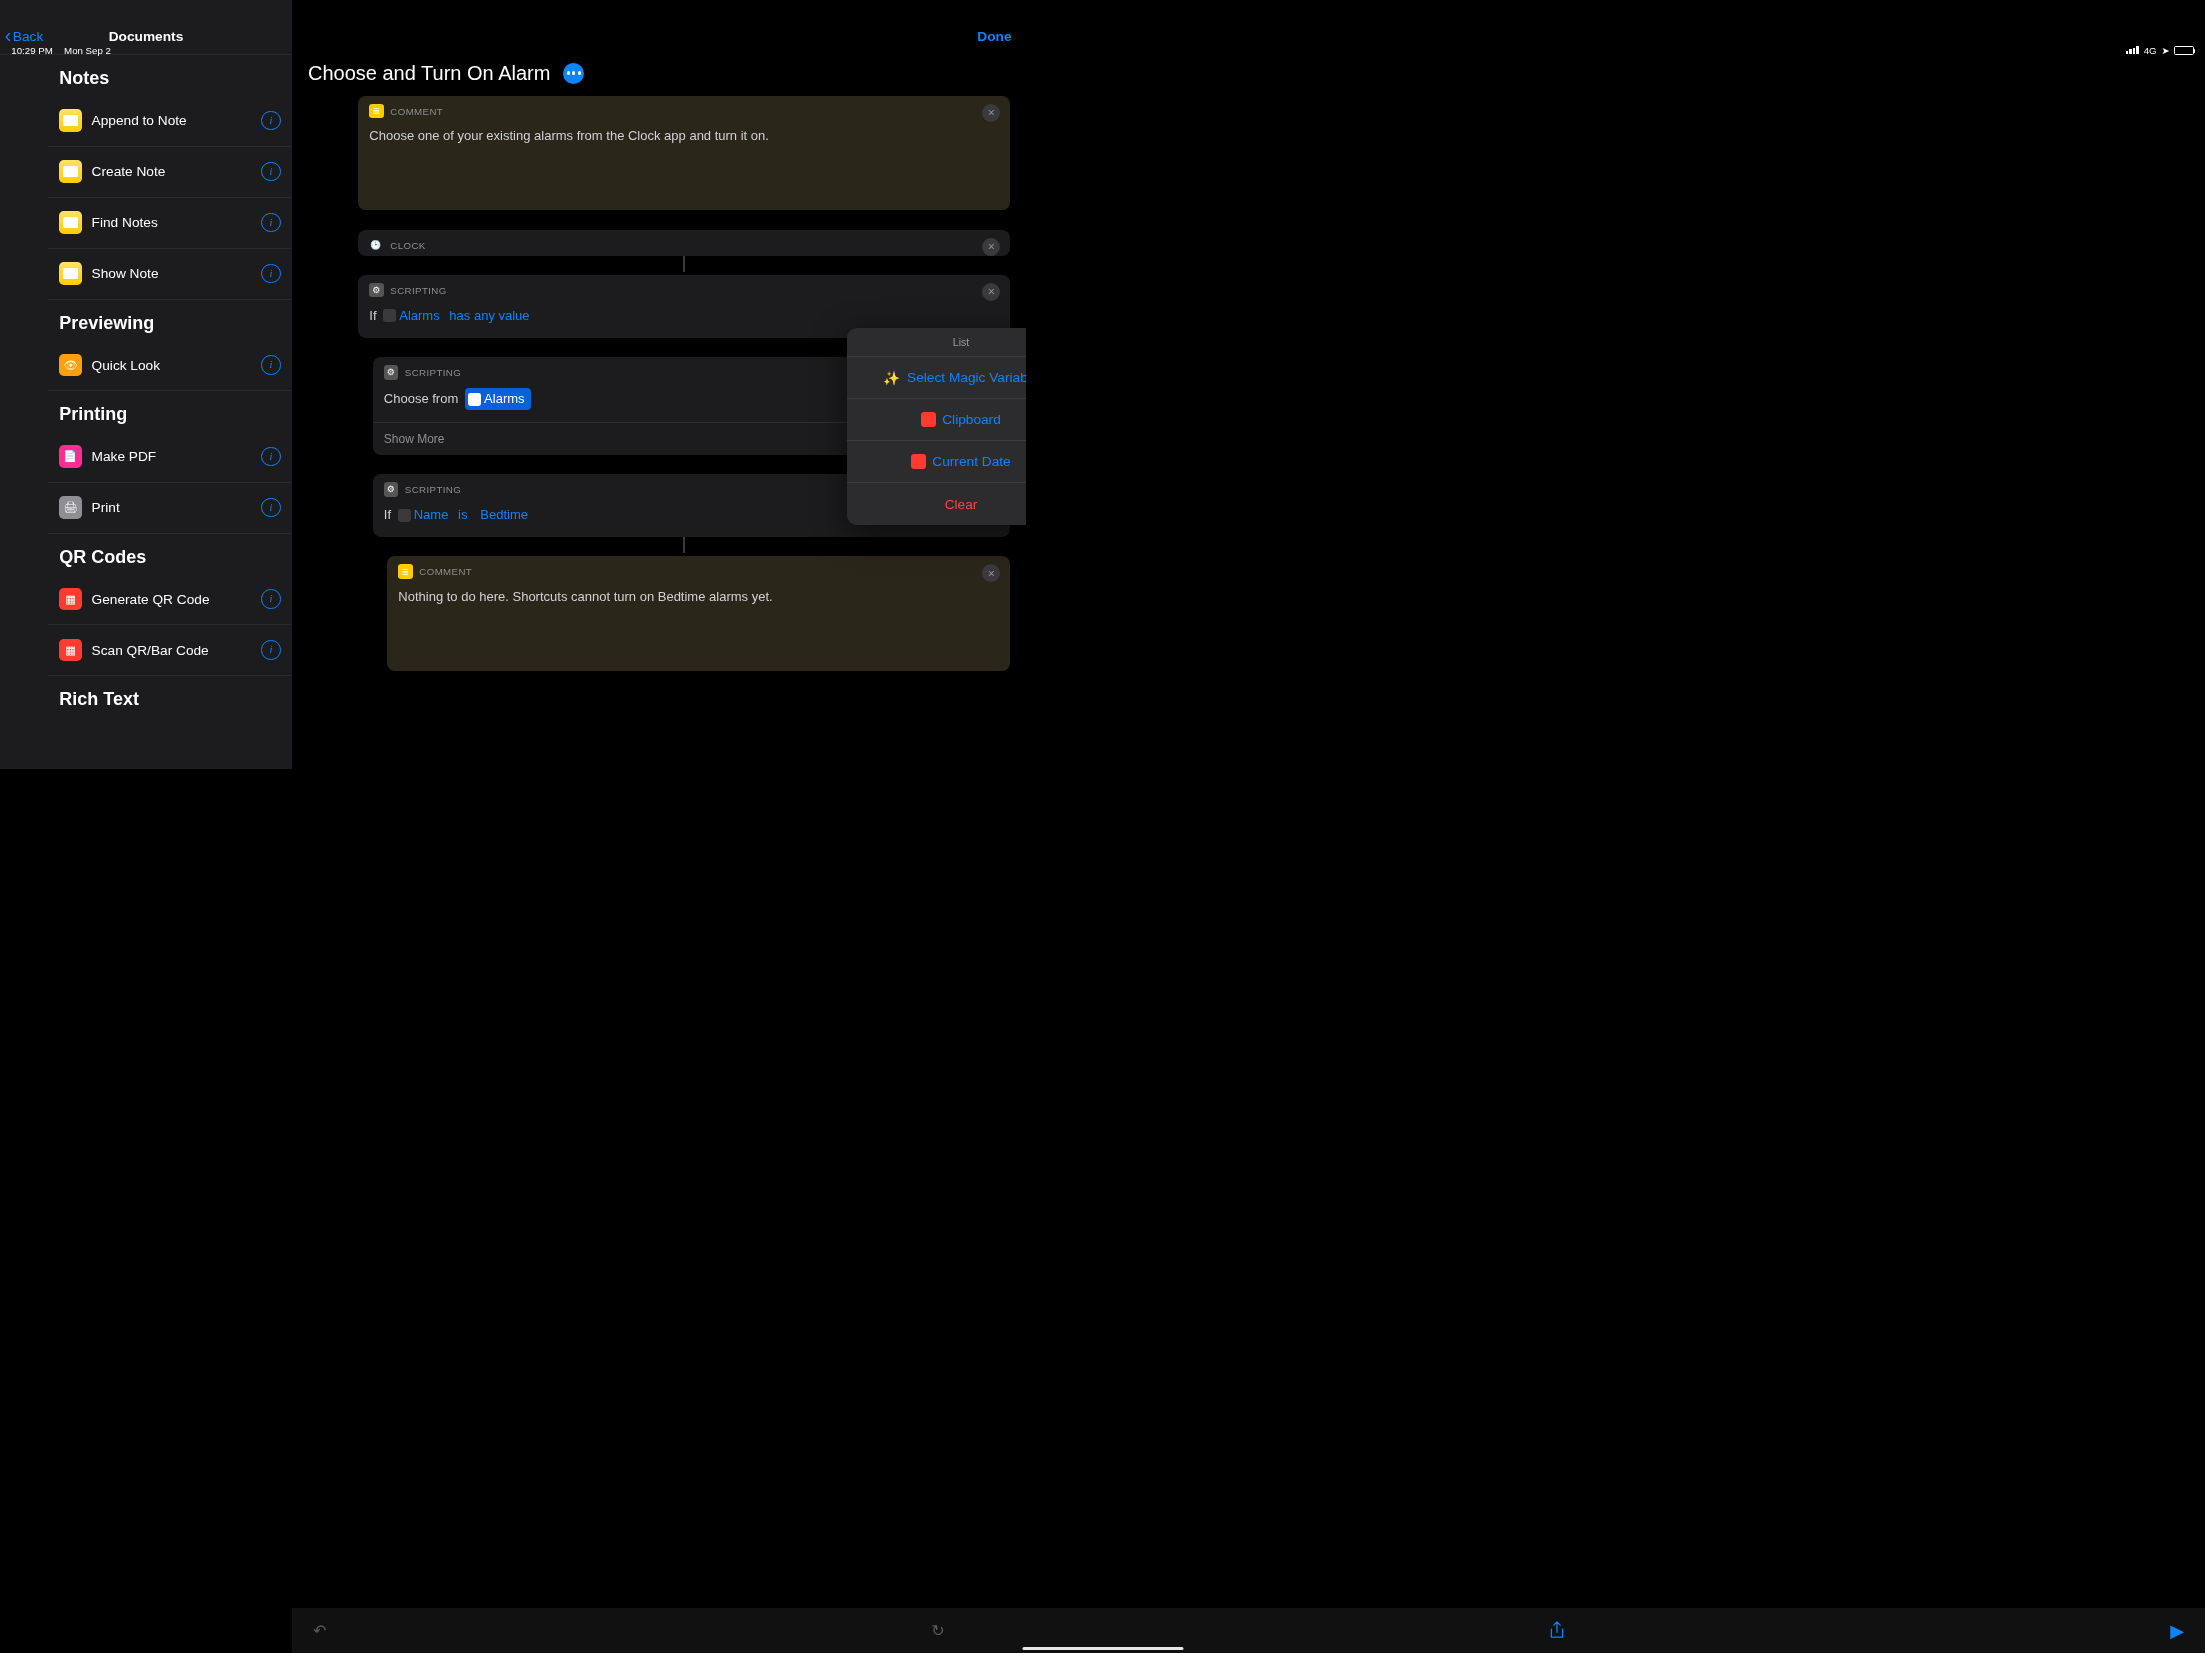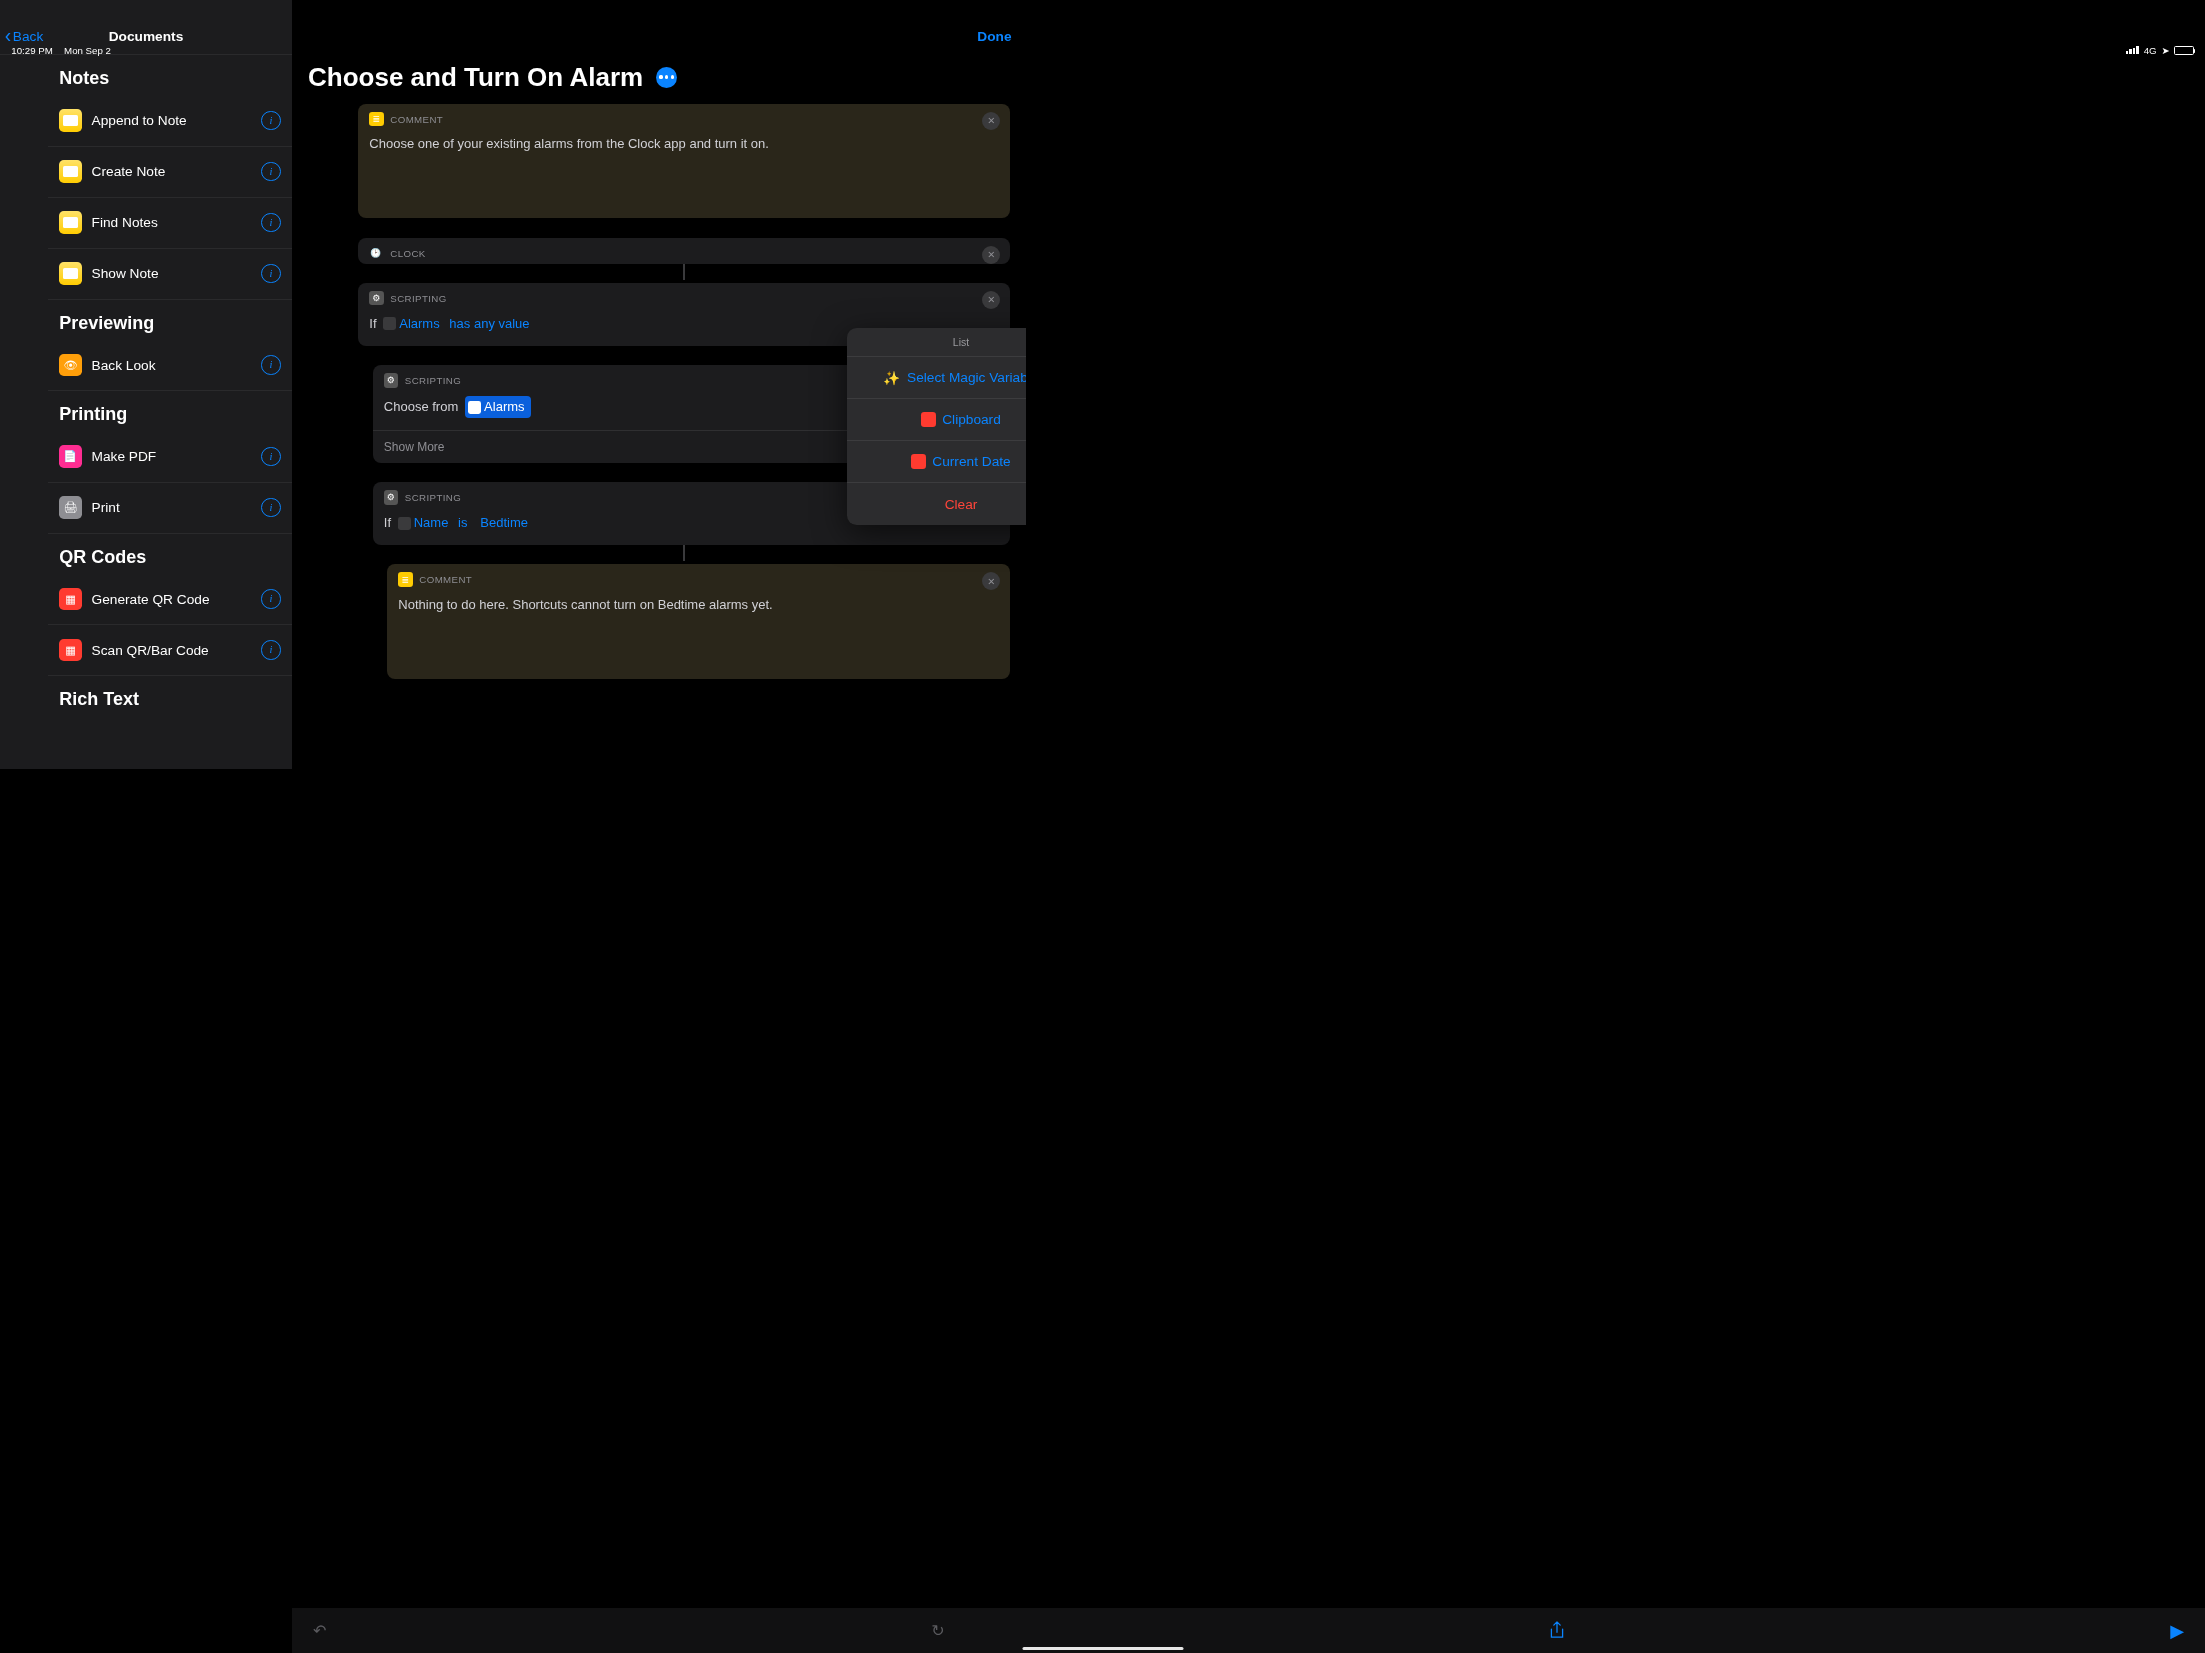--- a/index.html
+++ b/index.html
@@ -35,21 +35,21 @@
 .ic-eye { background:#ff9f0a; color:#fff; }
 .ic-pdf { background:#ff2d92; color:#fff; }
 .ic-print { background:#8e8e93; color:#fff; }
 .ic-qr { background:#ff3b30; color:#fff; }
 
 
 .main { flex:1; height:100%; background:#000; display:flex; flex-direction:column; padding-top:18px; position:relative; }
 .main-header { height:37px; display:flex; align-items:center; justify-content:flex-end; padding:0 14.5px; }
 .done { color:#0a84ff; font-size:13.7px; font-weight:600; cursor:pointer; }
 .title-row { display:flex; align-items:center; gap:13px; padding:6.5px 16px 11.3px; }
-.title { font-size:26px; font-weight:700; }
+.title { font-size:20px; font-weight:400; }
 .more-btn { width:21px; height:21px; background:#0a84ff; border-radius:50%; display:flex; align-items:center; justify-content:center; gap:2.4px; cursor:pointer; }
 .more-btn span { width:3.2px; height:3.2px; background:#fff; border-radius:50%; }
 
 .canvas { flex:1; overflow-y:auto; padding:0 16px 48px 66px; }
 .action { background:#1c1c1e; border-radius:8px; margin-bottom:19.4px; position:relative; }
 .action.sub { margin-left:14.5px; }
 .action.sub2 { margin-left:29px; }
 .action-hdr { display:flex; align-items:center; gap:6.5px; padding:8px 11.3px 3.2px; font-size:9.7px; letter-spacing:0.4px; color:#8e8e93; }
 .action-hdr .a-icon { width:14.5px; height:14.5px; border-radius:3.2px; display:inline-flex; align-items:center; justify-content:center; font-size:9px; }
 .a-icon.comment { background:#ffcc02; color:#fff; }
@@ -140,21 +140,21 @@
       </div>
       <div class="row">
         <span class="row-icon ic-notes"></span>
         <span class="row-label">Show Note</span>
         <span class="info">i</span>
       </div>
 
       <div class="section-hdr">Previewing</div>
       <div class="row">
         <span class="row-icon ic-eye">👁</span>
-        <span class="row-label">Back Look</span>
+        <span class="row-label">Quick Look</span>
         <span class="info">i</span>
       </div>
 
       <div class="section-hdr">Printing</div>
       <div class="row">
         <span class="row-icon ic-pdf">📄</span>
         <span class="row-label">Make PDF</span>
         <span class="info">i</span>
       </div>
       <div class="row">

